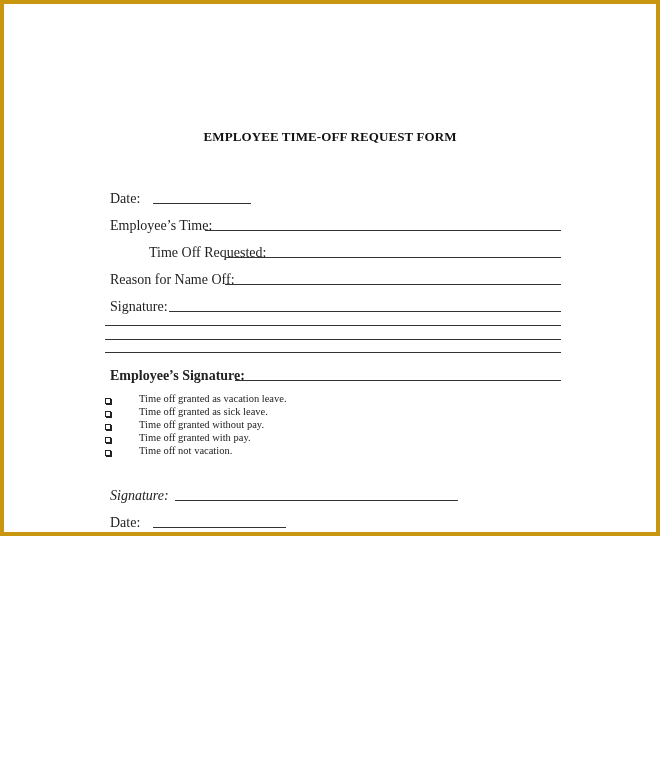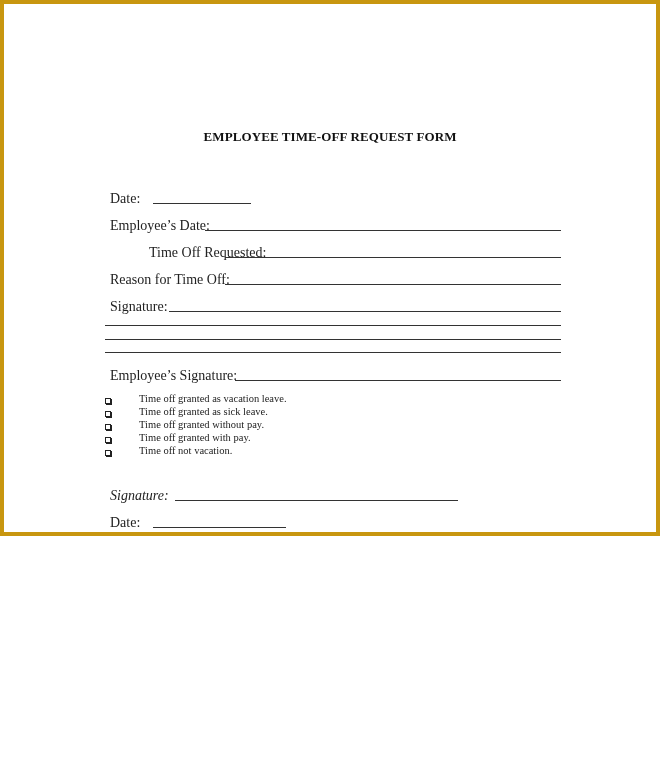--- a/index.html
+++ b/index.html
@@ -25,36 +25,36 @@
 </head>
 <body>
 
 <div class="frame" style="border-color: rgb(200, 150, 15);">
 
   <div class="title">EMPLOYEE TIME-OFF REQUEST FORM</div>
 
   <div class="label" style="left:106px; top:187px;">Date:</div>
   <div class="line" style="left:149px; top:199px; width:98px;"></div>
 
-  <div class="label" style="left:106px; top:214px;">Employee’s Date:</div>
+  <div class="label" style="left:106px; top:214px;">Employee’s Time:</div>
   <div class="line" style="left:201px; top:226px; width:356px;"></div>
 
   <div class="label" style="left:106px; top:241px;margin-left:39px;">Time Off Requested:</div>
   <div class="line" style="left:221px; top:253px; width:336px;"></div>
 
-  <div class="label" style="left:106px; top:268px;">Reason for Time Off:</div>
+  <div class="label" style="left:106px; top:268px;">Reason for Name Off:</div>
   <div class="line" style="left:221px; top:280px; width:336px;"></div>
 
   <div class="label" style="left:106px; top:295px;">Signature:</div>
   <div class="line" style="left:165px; top:307px; width:392px;"></div>
   <div class="line" style="left:101px; top:321px; width:456px;"></div>
   <div class="line" style="left:101px; top:335px; width:456px;"></div>
   <div class="line" style="left:101px; top:348px; width:456px;"></div>
 
-  <div class="label" style="left:106px; top:364px;">Employee’s Signature:</div>
+  <div class="label" style="left:106px; top:364px;font-weight:bold;">Employee’s Signature:</div>
   <div class="line" style="left:231px; top:376px; width:326px;"></div>
 
   <div class="cb-row" style="top:390px;">
     <span class="cb"></span>
     <span class="cb-text">Time off granted as vacation leave.</span>
   </div>
   <div class="cb-row" style="top:403px;">
     <span class="cb"></span>
     <span class="cb-text">Time off granted as sick leave.</span>
   </div>

